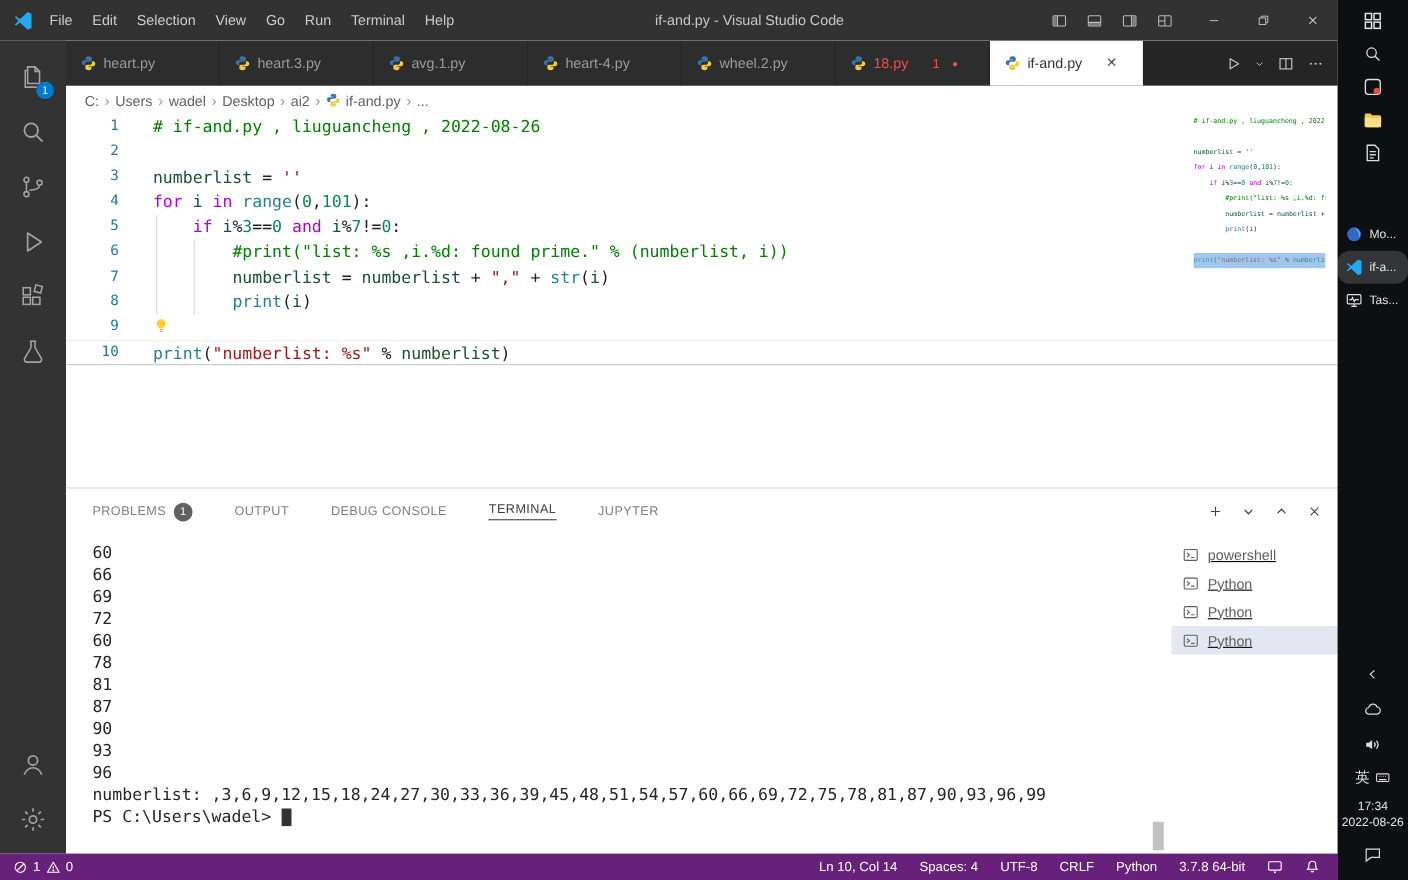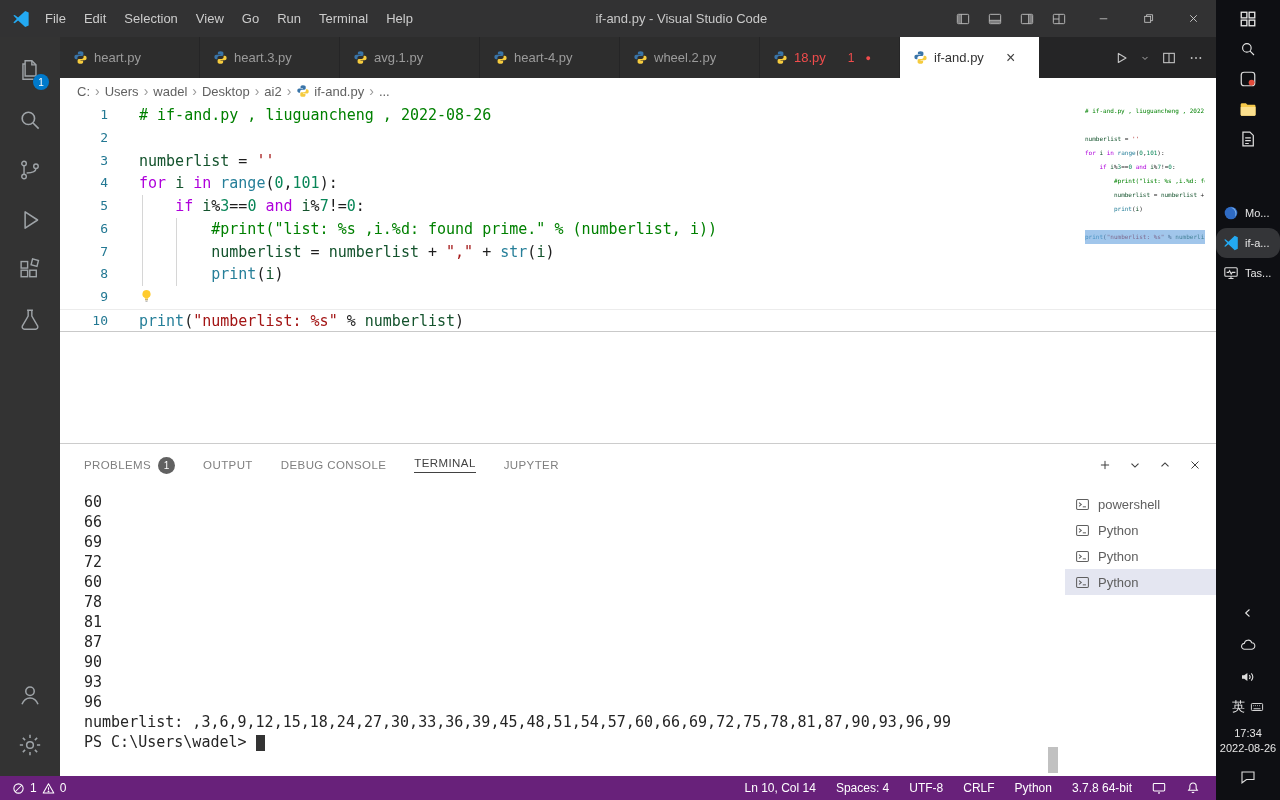--- a/index.html
+++ b/index.html
@@ -81,37 +81,37 @@
   
   .minimap { position:absolute; top:0; right:11px; width:120px; overflow:hidden;
              font-size:6px; line-height:14px; white-space:pre; }
   .mm-line { height:14px; overflow:hidden; white-space:pre; }
   .mm-cur { position:absolute; left:0; width:100%; height:14px; background:rgba(98,160,222,.6); }
 
   
   .panel { flex:none; height:333px; border-top:1px solid #cccccc; display:flex;
            flex-direction:column; background:#fff; }
   .panel-header { height:42px; flex:none; display:flex; align-items:center; padding:0 14px 0 24px; }
-  .panel-tabs { display:flex; align-items:center; gap:28px; height:100%; }
+  .panel-tabs { display:flex; align-items:center; gap:38px; height:100%; }
   .panel-tab { display:flex; align-items:center; gap:7px; height:100%; font-size:11.5px;
                letter-spacing:.4px; color:#7f7f7f; cursor:default; }
   .panel-tab.active { color:#424242; }
   .panel-tab.active .pt-label { border-bottom:1px solid #424242; padding-bottom:3px; }
   .panel-badge { width:17px; height:17px; border-radius:50%; background:#616161; color:#fff;
                  font-size:10px; display:flex; align-items:center; justify-content:center; }
   .panel-actions { margin-left:auto; display:flex; align-items:center; gap:16px; color:#3f3f3f; }
 
   .panel-body { flex:1; display:flex; min-height:0; }
   .terminal { flex:1; min-width:0; position:relative; padding:6px 0 0 24px; color:#252525;
               font-family:"DejaVu Sans Mono","Liberation Mono",monospace; font-size:15px; }
   .term-line { height:20px; line-height:20px; white-space:pre; }
   .term-cursor { display:inline-block; width:9px; height:16px; background:#333;
                  vertical-align:middle; margin-left:9px; }
   .term-scrollthumb { position:absolute; right:7px; bottom:3px; width:10px; height:26px; background:#c1c1c1; }
-  .terminal-list { flex:none; width:151px; padding-top:5px; }
+  .terminal-list { flex:none; width:151px; padding-top:5px;text-decoration:underline; }
   .tl-item { height:26px; display:flex; align-items:center; gap:8px; padding-left:10px;
              font-size:13px; color:#5f5f5f; }
   .tl-item.selected { background:#e4e6f1; }
 
   
   .statusbar { height:24px; flex:none; background:#68217a; color:#fff; display:flex;
                align-items:center; font-size:12px; padding:0 12px; }
   .sb-left { display:flex; align-items:center; gap:6px; }
   .sb-item { display:flex; align-items:center; gap:5px; white-space:nowrap; }
   .sb-right { margin-left:auto; display:flex; align-items:center; gap:20px; padding-right:4px; }

